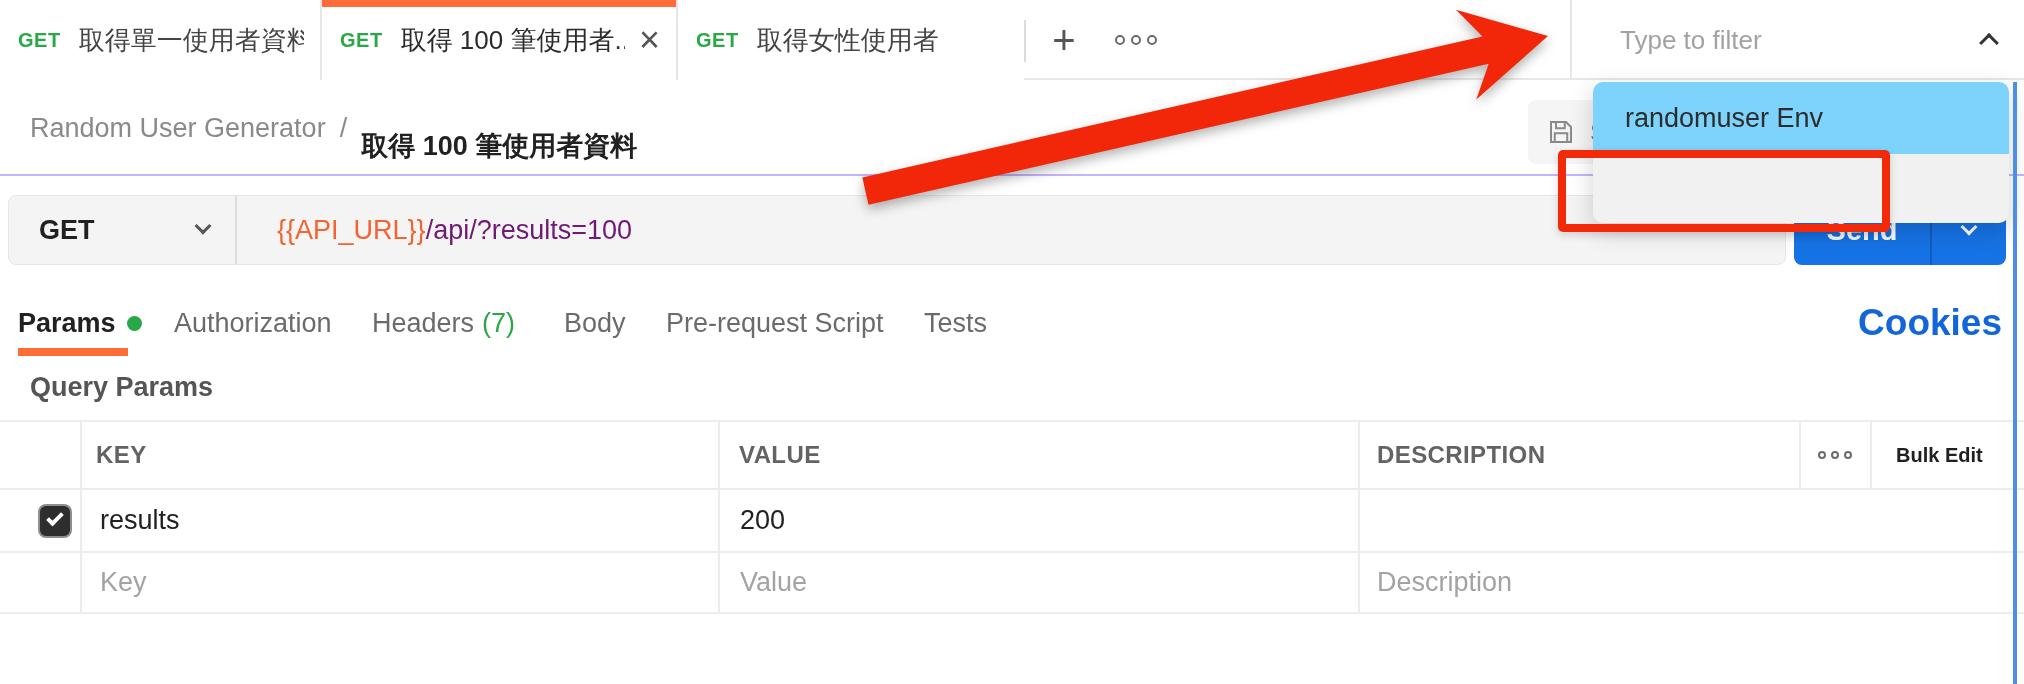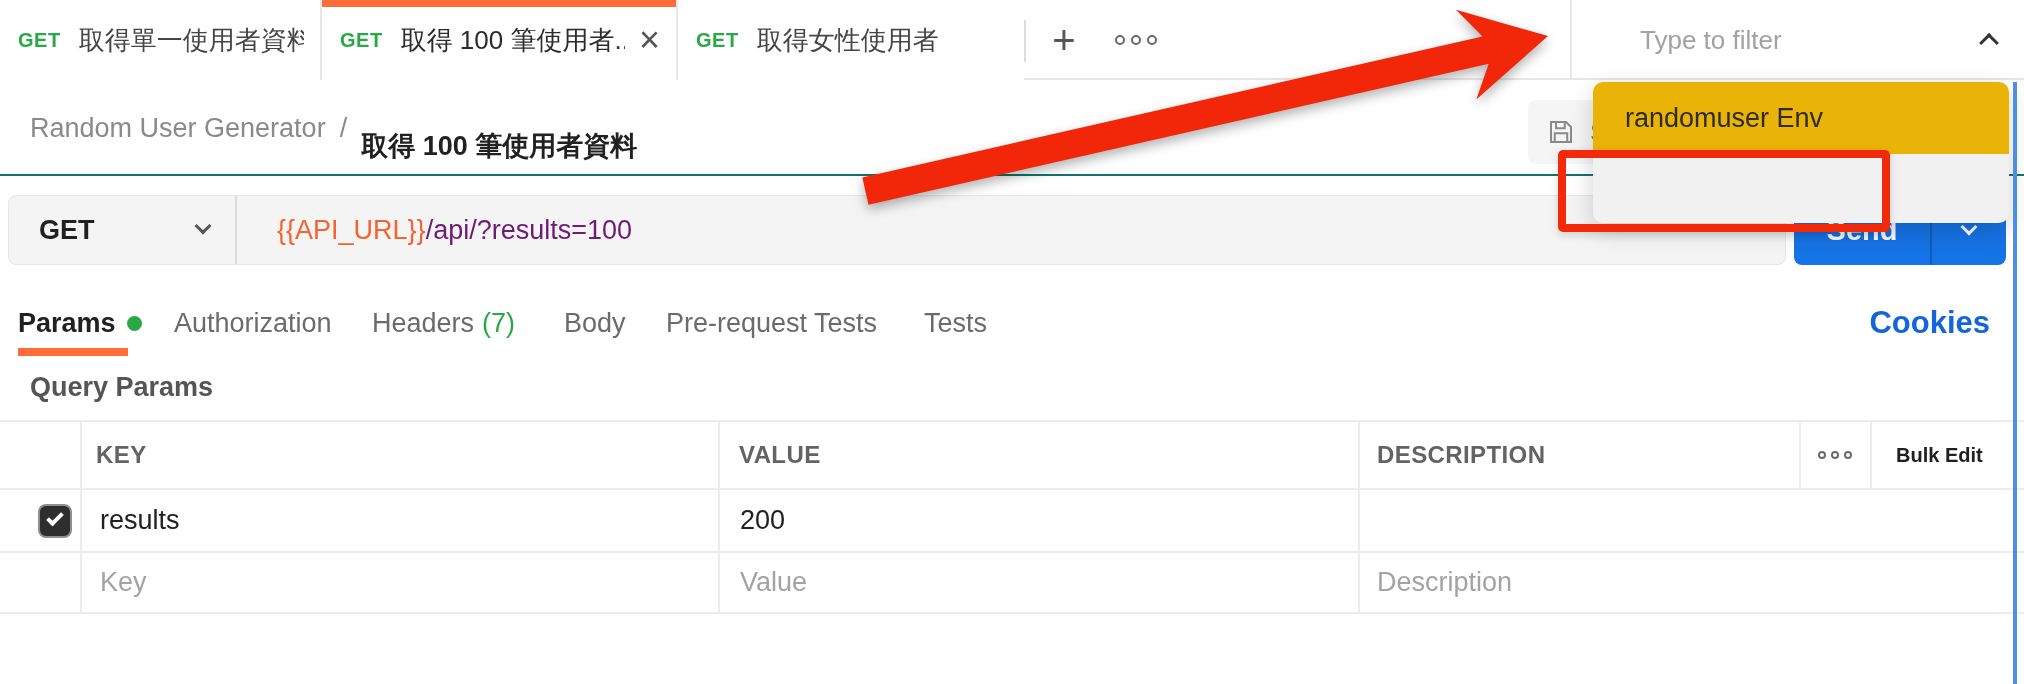--- a/index.html
+++ b/index.html
@@ -13,28 +13,28 @@
   .tab .vborder { position:absolute; right:0; top:0; width:2px; height:80px; background:#e7e7e7; }
   .tab .accent { position:absolute; left:0; top:0; width:100%; height:7px; background:#FF6C37; }
   .method { color:#29A847; font-size:20px; font-weight:700; letter-spacing:.5px; margin-right:18px; flex:none; }
   .tab-title { color:#454545; font-size:26px; white-space:nowrap; overflow:hidden; }
   .tab.active .tab-title { color:#2b2b2b; }
   .close-x { margin-left:auto; padding-left:14px; color:#555; font-size:36px; line-height:1; flex:none; }
   .tab-divider { position:absolute; left:1024px; top:20px; width:2px; height:42px; background:#dcdcdc; }
   .plus-btn { position:absolute; left:1038px; top:0; width:52px; height:80px; color:#555; font-size:40px; font-weight:300; display:flex; align-items:center; justify-content:center; }
   .meatballs { position:absolute; left:1108px; top:0; width:56px; height:80px; display:flex; align-items:center; justify-content:center; gap:6px; }
   .meatballs i, .hdr-more i { display:block; width:10px; height:10px; border:2px solid #6b6b6b; border-radius:50%; }
-  .envbox { position:absolute; left:1570px; top:0; width:454px; height:80px; border-left:2px solid #e7e7e7; display:flex; align-items:center;padding-left:20px; }
+  .envbox { position:absolute; left:1570px; top:0; width:454px; height:80px; border-left:2px solid #e7e7e7; display:flex; align-items:center; }
   .envbox input { border:none; outline:none; background:transparent; font-size:26px; color:#444; margin-left:48px; width:300px; font-family:"Liberation Sans", sans-serif; }
   .envbox input::placeholder { color:#a2a2a2; }
   .chev { display:inline-block; width:14px; height:14px; border-right:3px solid #333; border-bottom:3px solid #333; }
   .chev.up { transform:rotate(-135deg); position:absolute; right:28px; top:36px; }
 
   
-  .crumbrow { position:absolute; left:0; top:80px; width:2024px; height:96px; border-bottom:2px solid #0f766e; background:#fff; }
+  .crumbrow { position:absolute; left:0; top:80px; width:2024px; height:96px; border-bottom:2px solid #c4b5fd; background:#fff; }
   .crumb { position:absolute; left:30px; top:0; height:96px; display:flex; align-items:center; font-size:27px; }
   .crumb .col { color:#8a8a8a; }
   .crumb .sep { color:#8a8a8a; margin:0 14px; }
   .crumb .req { color:#212121; font-weight:700;margin-top:36px; }
   .save-btn { position:absolute; left:1528px; top:20px; width:200px; height:64px; background:#f5f5f5; border-radius:8px; display:flex; align-items:center; padding-left:18px; gap:14px; color:#777; font-size:26px; }
   .save-btn svg { flex:none; }
 
   
   .reqbar { position:absolute; left:8px; top:195px; width:1778px; height:70px; background:#f4f4f4; border:1px solid #e7e7e7; border-radius:8px; display:flex; }
   .method-select { position:relative; width:228px; height:100%; display:flex; align-items:center; border-right:2px solid #dcdcdc; }
@@ -49,21 +49,21 @@
   .send-caret { flex:1; display:flex; align-items:center; justify-content:center; }
   .send-caret .chevd { width:12px; height:12px; border-right:3px solid #fff; border-bottom:3px solid #fff; transform:rotate(45deg); margin-top:-6px; }
 
   
   .reqtabs { position:absolute; left:0; top:290px; width:2024px; height:66px; }
   .rtab { position:absolute; top:0; height:66px; display:flex; align-items:center; font-size:27px; color:#6b6b6b; }
   .rtab.active { color:#212121; font-weight:600; }
   .rtab .gdot { width:15px; height:15px; border-radius:50%; background:#29A847; margin-left:11px; }
   .rtab .badge { color:#29A847; margin-left:8px; }
   .rtab-underline { position:absolute; left:18px; top:58px; width:110px; height:8px; background:#FF6C37; }
-  .cookies { position:absolute; right:34px; top:0; height:66px; display:flex; align-items:center; color:#1366D9; font-size:31px; font-weight:700; }
+  .cookies { position:absolute; right:22px; top:0; height:66px; display:flex; align-items:center; color:#1366D9; font-size:37px; font-weight:700; }
 
   
   .qp-title { position:absolute; left:30px; top:372px; font-size:27px; font-weight:700; color:#555; }
 
   .ptable { position:absolute; left:0; top:420px; width:2024px; }
   .trow { position:relative; width:2024px; border-top:2px solid #ececec; }
   .trow.hdr { height:68px; }
   .trow.body { height:63px; }
   .trow.last { border-bottom:2px solid #ececec; }
   .vline { position:absolute; top:0; width:2px; height:100%; background:#ececec; }
@@ -76,21 +76,21 @@
   .h-bulk { position:absolute; left:1896px; top:0; height:100%; display:flex; align-items:center; font-size:20px; font-weight:700; color:#212121; }
   .bcell { position:absolute; top:0; height:100%; display:flex; align-items:center; font-size:27px; color:#212121; }
   .bcell.ph { color:#a3a3a3; }
   .c-key { left:100px; } .c-val { left:740px; } .c-desc { left:1377px; }
   .cbox { position:absolute; left:38px; top:14px; width:34px; height:34px; background:#2e2e2e; border:2px solid #8f8f8f; border-radius:8px; }
   .cbox .check { position:absolute; left:7px; top:7px; width:16px; height:9px; border-left:4px solid #fff; border-bottom:4px solid #fff; transform:rotate(-45deg); }
 
   
   .env-dropdown { position:absolute; left:1593px; top:82px; width:416px; height:141px; border-radius:10px; overflow:hidden; background:#f1f1f1; box-shadow:0 8px 24px rgba(0,0,0,0.18); z-index:10; }
   .dd-item { height:69px; display:flex; align-items:center; padding-left:32px; font-size:27px; color:#2c2c2c; background:#f1f1f1; }
-  .dd-item.selected { height:72px; background:#eab308; }
+  .dd-item.selected { height:72px; background:#7dd3fc; }
   .red-box { position:absolute; left:1558px; top:150px; width:332px; height:82px; border:8px solid #f22a0a; border-radius:5px; z-index:20; box-shadow:0 3px 8px rgba(0,0,0,0.15); }
   .arrow-svg { position:absolute; left:0; top:0; z-index:30; pointer-events:none; filter:drop-shadow(0 5px 6px rgba(0,0,0,0.30)); }
   .blue-edge { position:absolute; left:2013px; top:82px; width:4px; height:602px; background:#4e8fe3; z-index:15; }
 </style>
 </head>
 <body>
 
 <div class="screen">
 
   <div class="tabbar">
@@ -174,21 +174,21 @@
       <span>Authorization</span>
     </div>
     <div class="rtab" style="left:372px;">
       <span>Headers</span>
       <span class="badge">(7)</span>
     </div>
     <div class="rtab" style="left:564px;">
       <span>Body</span>
     </div>
     <div class="rtab" style="left:666px;">
-      <span>Pre-request Tests</span>
+      <span>Pre-request Script</span>
     </div>
     <div class="rtab" style="left:924px;">
       <span>Tests</span>
     </div>
     <div class="cookies">Cookies</div>
   </div>
 
   <div class="qp-title">Query Params</div>
 
   <div class="ptable">

